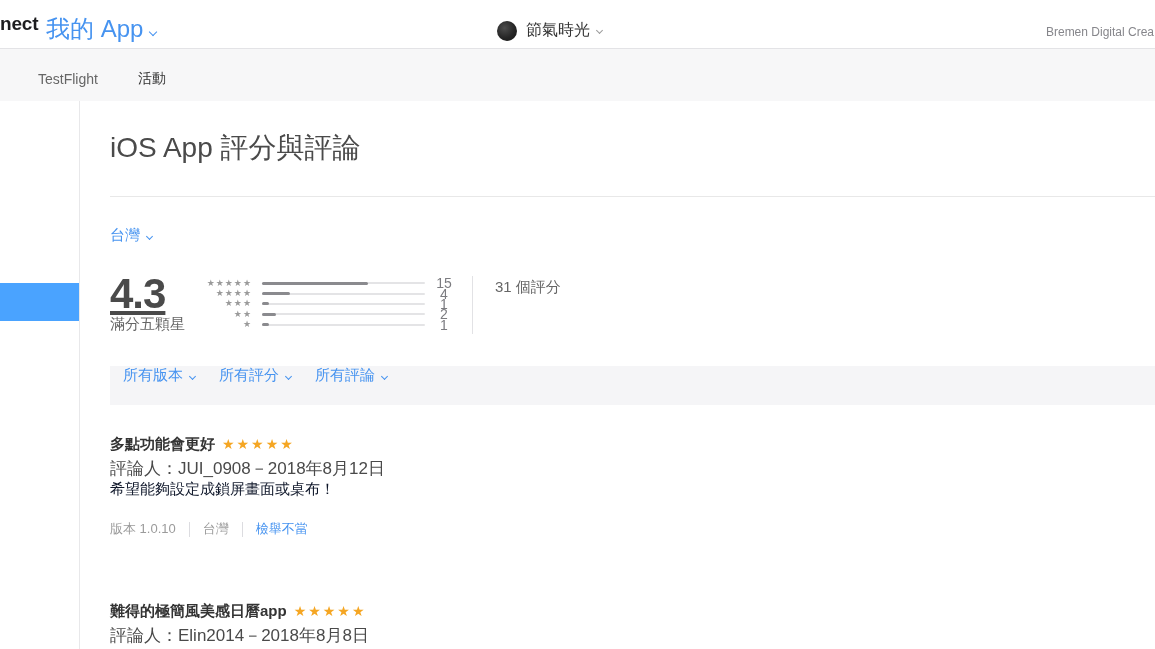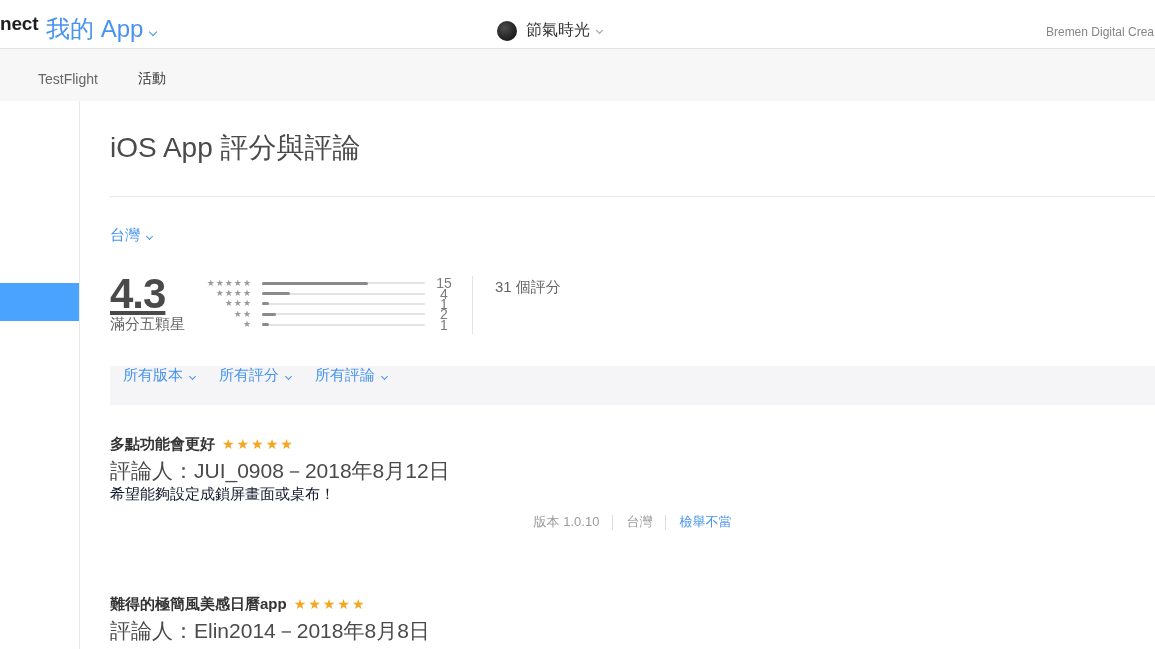--- a/index.html
+++ b/index.html
@@ -72,23 +72,23 @@
   
   .filterbar { margin-top:32px; height:39px; background:#f5f5f7;
     display:flex; padding:0 13px; }
   .filter-item { font-size:15px; color:var(--link-blue); margin-right:24px; cursor:pointer; }
 
   
   .review { margin-top:30px; }
   .review + .review { margin-top:64px; }
   .r-title { font-size:15px; font-weight:700; color:#333; }
   .r-stars { color:var(--star-orange); font-size:14px; font-weight:400; letter-spacing:2px; margin-left:7px; }
-  .r-author { margin-top:3px; font-size:21px; color:#4a4a4a; }
+  .r-author { margin-top:3px; font-size:17px; color:#4a4a4a; }
   .r-body { font-size:15px; color:#0f172a; }
-  .r-footer { margin-top:9px; display:flex; align-items:center; font-size:13px; color:#9b9b9b;justify-content:center; }
+  .r-footer { margin-top:21px; display:flex; align-items:center; font-size:13px; color:#9b9b9b; }
   .r-sep { width:1px; height:15px; background:#dcdce0; margin:0 13px; }
   .r-report { color:var(--link-blue); cursor:pointer; }
 </style>
 </head>
 <body style="--link-blue: #4693f0; --star-orange: #f5a623; --sidebar-highlight: #4aa3ff; --underline: #4a4a4a;">
 
 <div class="header">
   <span class="brand">nect</span>
   <span class="myapps"><span>我的 App</span><span class="chev"></span></span>
   <span class="app-switcher">

